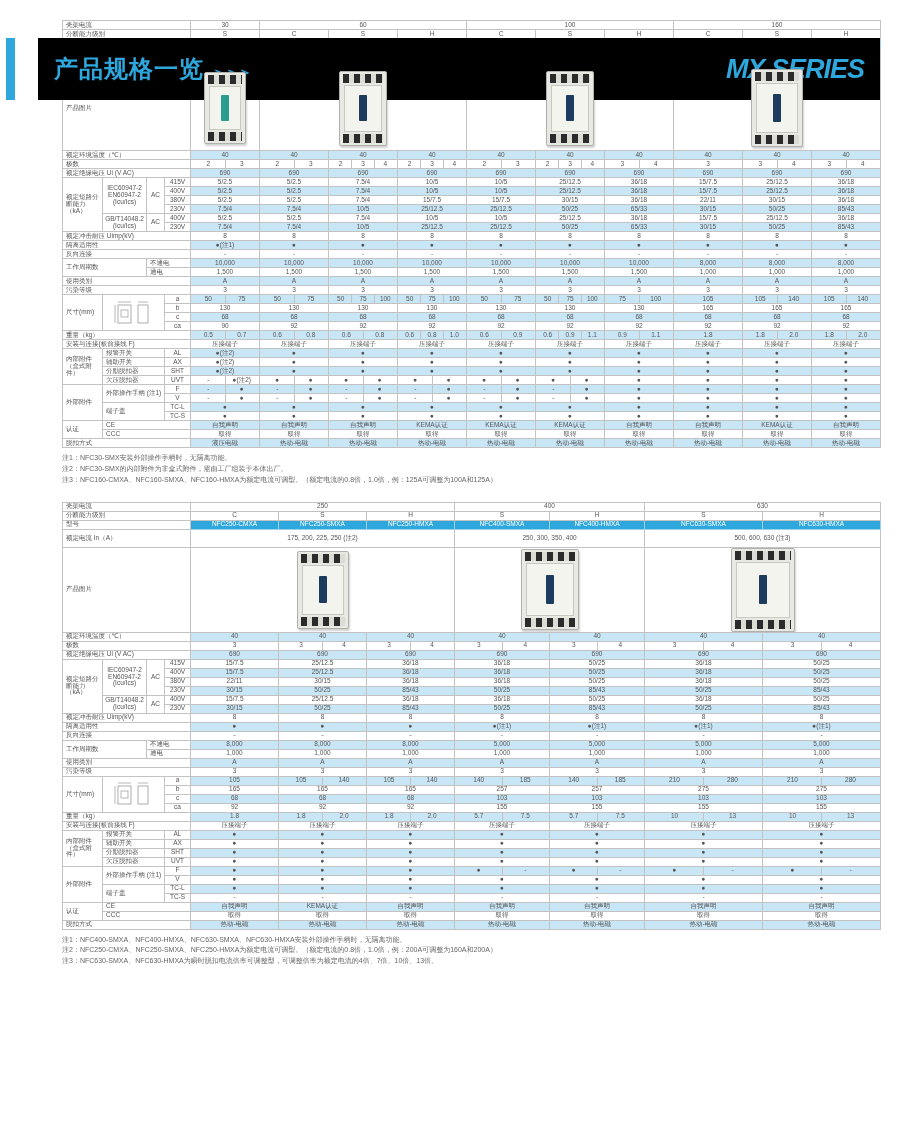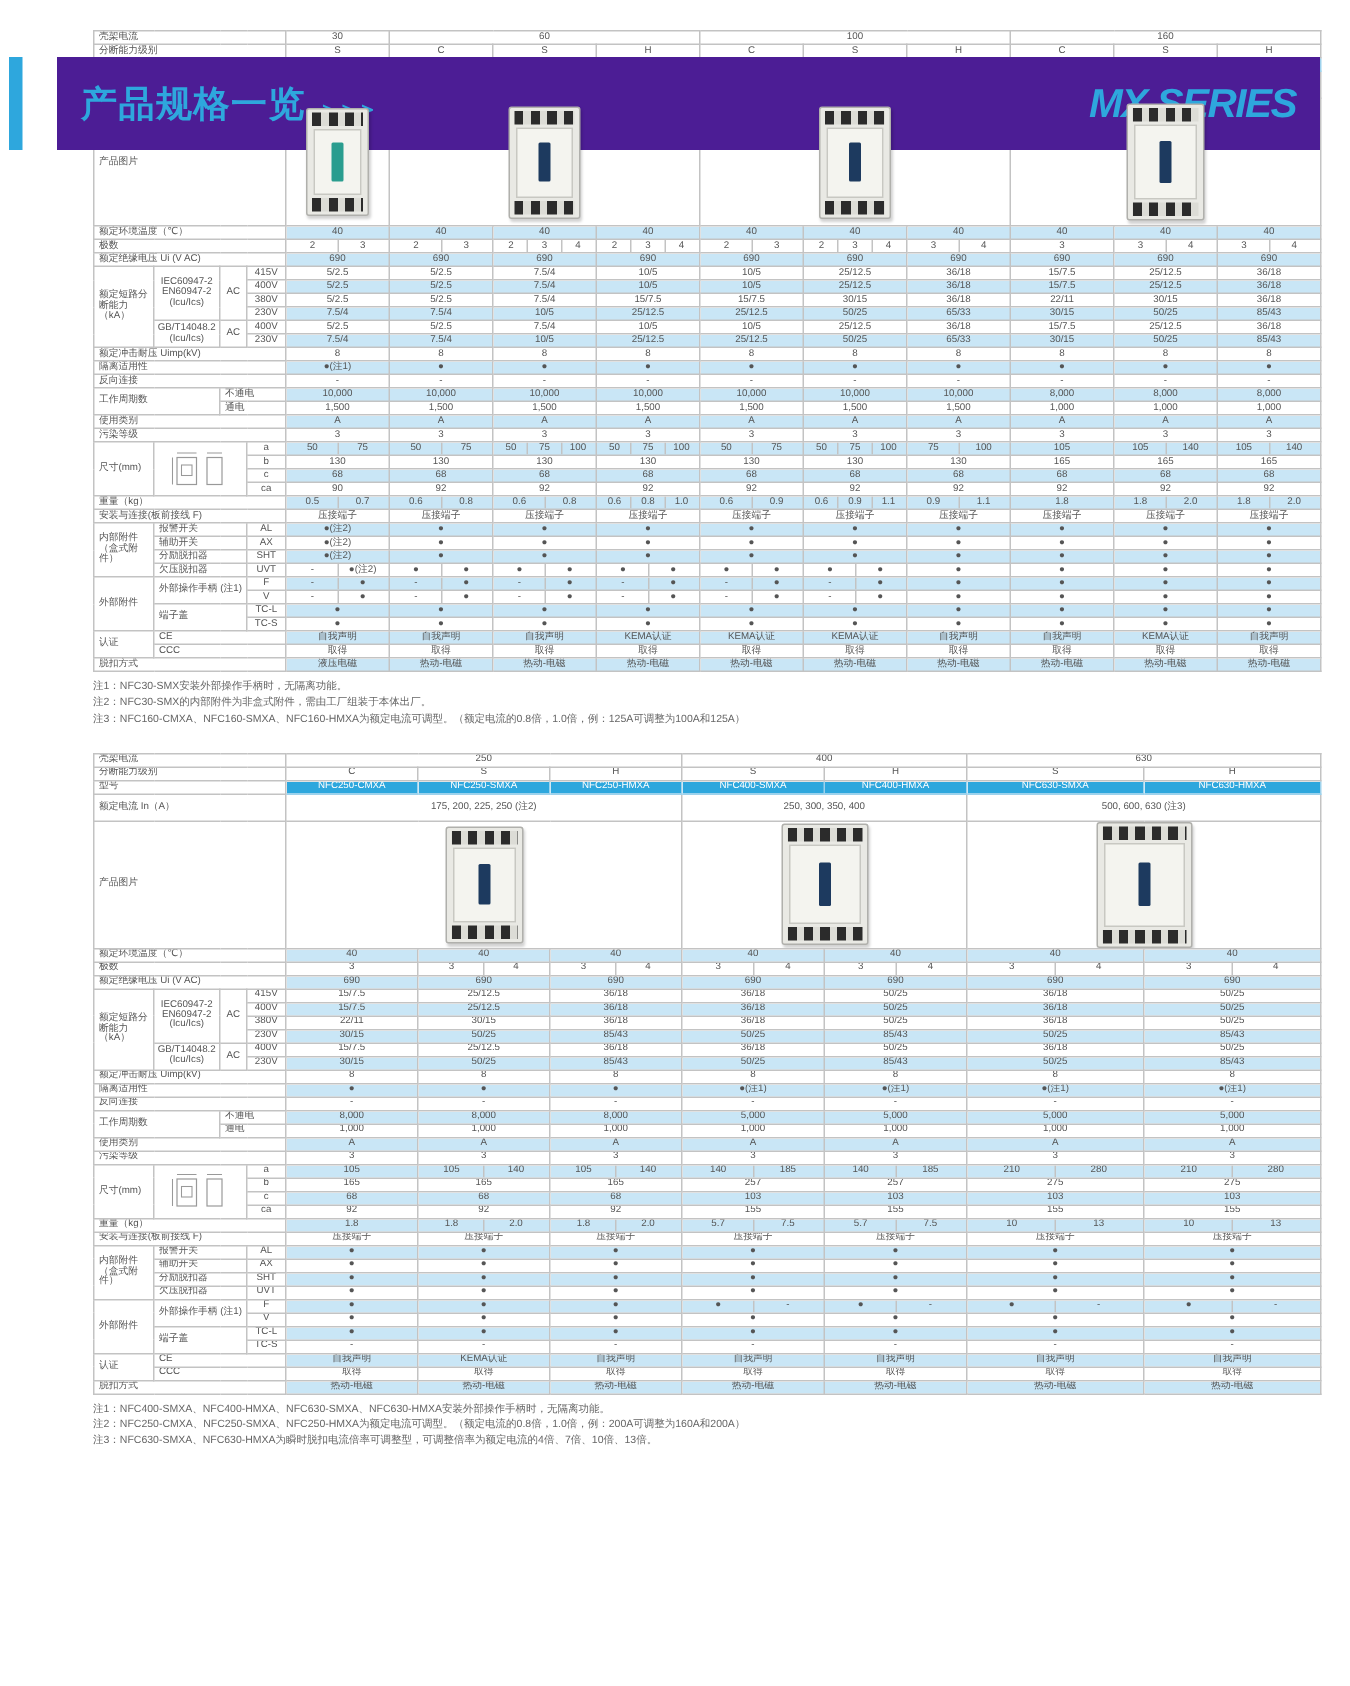--- a/index.html
+++ b/index.html
@@ -3,21 +3,21 @@
 <meta charset="utf-8">
 <style>
   :root{ --accent:#2ea7dd; --rowalt:#c9e6f6; --bd:#c3c3c3; }
   html,body{margin:0;padding:0;}
   body{width:900px;height:1124px;overflow:hidden;background:#fff;
        font-family:"Liberation Sans","DejaVu Sans",sans-serif;color:#555;}
   .page{position:relative;width:900px;height:1124px;background:#fff;}
 
   
   .bar{position:absolute;left:6px;top:18px;width:9px;height:62px;background:var(--accent);}
-  .band{position:absolute;left:38px;top:18px;width:842px;height:62px;background:#4c1d95;
+  .band{position:absolute;left:38px;top:18px;width:842px;height:62px;background:#000000;
         display:flex;align-items:center;justify-content:space-between;
         padding:0 16px;box-sizing:border-box;}
   .title-wrap{display:flex;align-items:baseline;}
   .title{color:var(--accent);font-weight:bold;font-size:24px;letter-spacing:1px;}
   .arrows{color:var(--accent);font-weight:bold;font-size:14px;margin-left:8px;letter-spacing:-1px;}
   .series{color:var(--accent);font-style:italic;font-weight:bold;font-size:27px;letter-spacing:-1px;}
 
   
   .t{border-collapse:collapse;table-layout:fixed;margin-left:62px;font-size:6.5px;color:#555;}
   .t td{border:1px solid var(--bd);height:9px;line-height:1.05;padding:0 1px;

